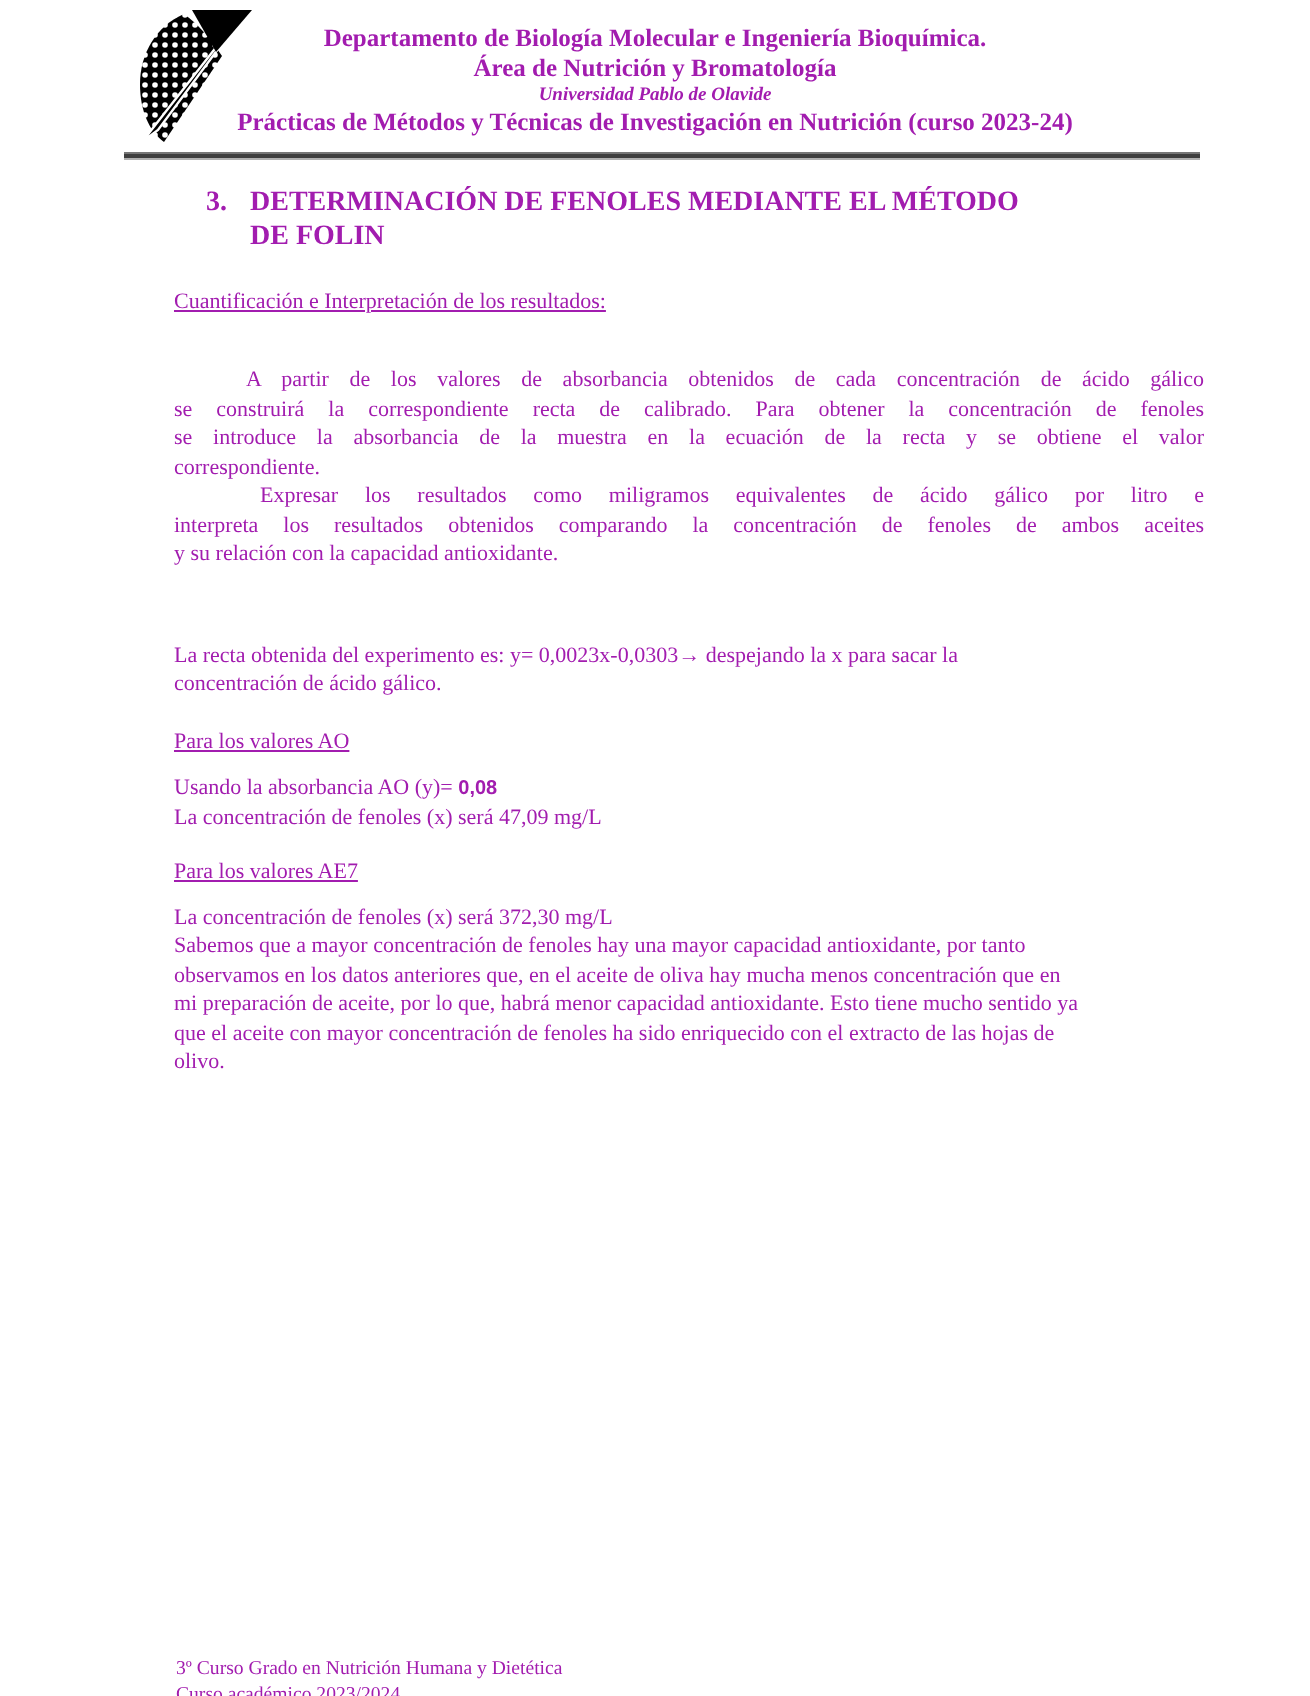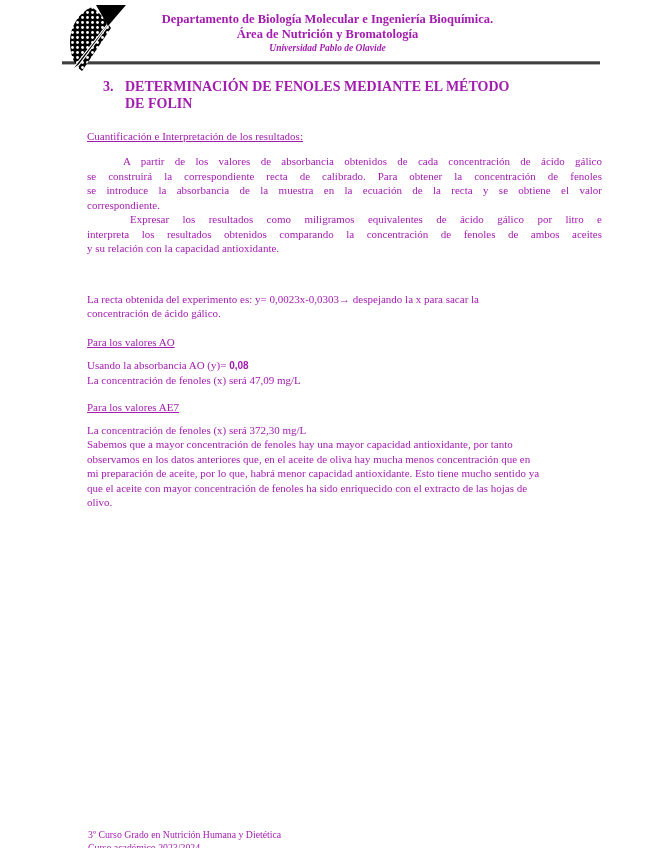--- a/index.html
+++ b/index.html
@@ -18,21 +18,21 @@
   .h-line1,.h-line2,.h-line4{font-weight:bold;font-size:12.5px;line-height:15px;}
   .h-line3{font-weight:bold;font-style:italic;font-size:9.5px;line-height:12px;}
   .divider{margin-left:62px;width:538px;height:4px;margin-top:7px;
     background:linear-gradient(to bottom,#777 0 1px,#3f3f3f 1px 3px,#b0b0b0 3px 4px);}
   
   .title-row{display:flex;margin:13px 55px 0 103px;font-weight:bold;font-size:14px;line-height:17px;}
   .title-num{width:22px;flex:none;}
   
   .content{margin-left:87px;margin-right:53px;font-size:11px;line-height:14.5px;}
   .uheading{margin-top:17px;text-decoration:underline;font-size:11px;line-height:14px;}
-  .para{margin-top:11px;}
+  .para{margin-top:25px;}
   .tline{min-height:14.5px;}
   .jpara .jline{text-align:justify;text-align-last:justify;}
   .indent-first .tline:first-child{text-indent:36px;}
   .indent-first-lg .tline:first-child{text-indent:43px;}
   .gap-recta{margin-top:36px;}
   .gap-sub{margin-top:14px;}
   .val-pair{margin-top:9px;}
   .val-bold{font-family:"Liberation Sans","DejaVu Sans",sans-serif;font-weight:700;font-size:10px;}
   .conclusion{margin-top:0;}
   
@@ -52,20 +52,21 @@
     </defs>
     <path d="M 22,2 C 8,8 0,22 0,37 C 0,51 5,61 12,66 L 41,23 C 35,14 29,7 22,2 Z" fill="url(#dots)"></path>
     <polygon points="1,66 44,11 52,2 9,60" fill="#000" stroke="#fff" stroke-width="1.2"></polygon>
     <polygon points="26,0 56,0 38,21" fill="#000"></polygon>
   </svg>
 
   <div class="header-text">
     <div class="h-line1">Departamento de Biología Molecular e Ingeniería Bioquímica.</div>
     <div class="h-line2">Área de Nutrición y Bromatología</div>
     <div class="h-line3">Universidad Pablo de Olavide</div>
+    <div class="h-line4">Prácticas de Métodos y Técnicas de Investigación en Nutrición (curso 2023-24)</div>
   </div>
   <div class="divider"></div>
 
   <div class="title-row">
     <div class="title-num">3.</div>
     <div>
       <div>DETERMINACIÓN DE FENOLES MEDIANTE EL MÉTODO</div>
       <div>DE FOLIN</div>
     </div>
   </div>

